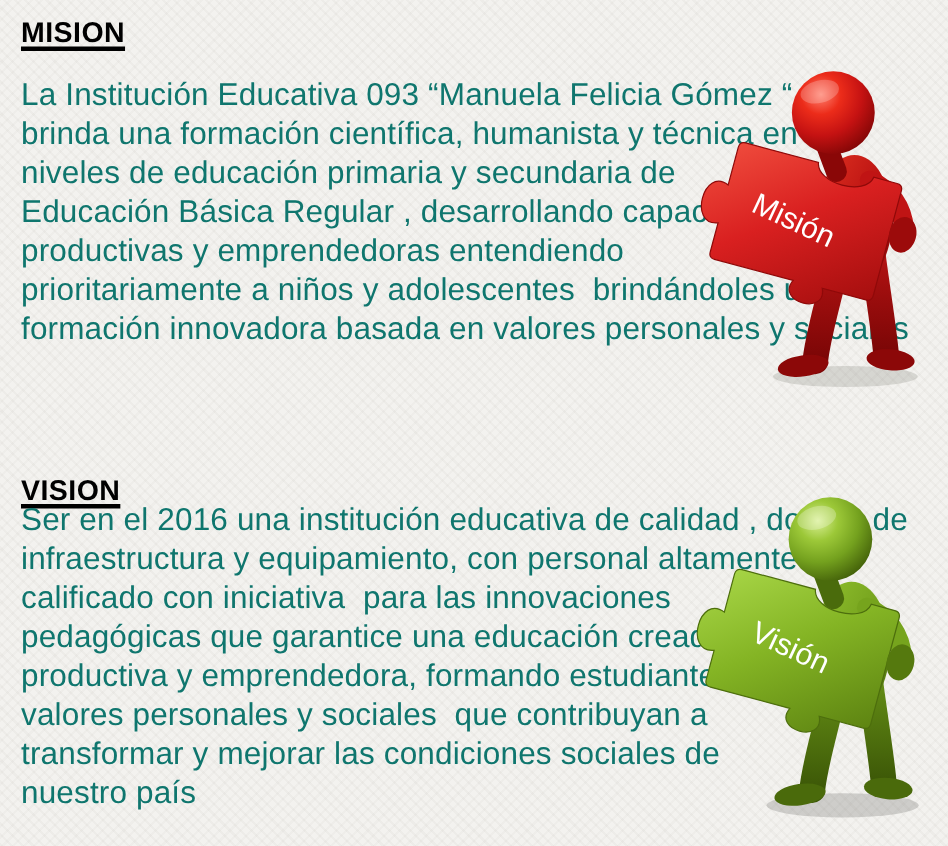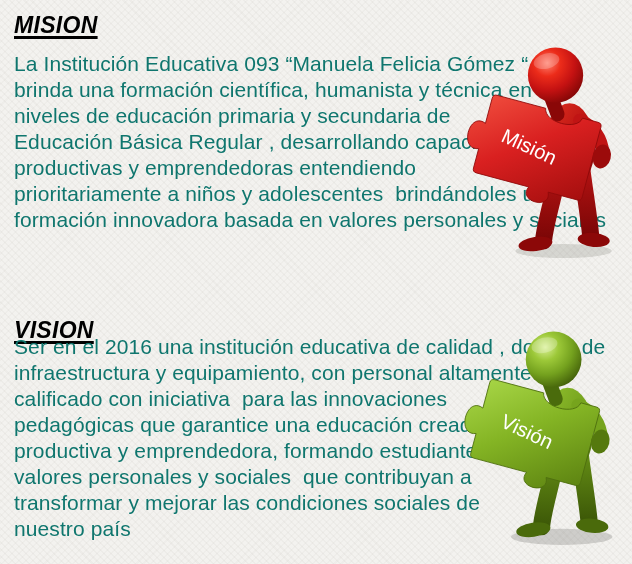--- a/index.html
+++ b/index.html
@@ -6,24 +6,23 @@
   body{
     width:632px;height:564px;position:relative;overflow:hidden;
     font-family:"Liberation Sans",sans-serif;
     background:
       repeating-linear-gradient(45deg, rgba(138,132,120,0.055) 0 1.5px, rgba(255,255,255,0) 1.5px 5px),
       repeating-linear-gradient(-45deg, rgba(138,132,120,0.045) 0 1.5px, rgba(255,255,255,0) 1.5px 5px),
       #f3f2ef;
   }
   .heading{
     position:absolute;left:14px;
-    font-size:23px;font-weight:700;color:#000;
+    font-size:19px;font-weight:700;color:#000;
     text-decoration:underline;text-decoration-thickness:2.5px;text-underline-offset:3px;
     letter-spacing:0.3px;
-    font-style:italic;
   }
   #mision-heading{top:12px;}
   #vision-heading{top:294px;margin-top:23px;}
   .para{
     position:absolute;left:14px;
     font-size:21px;line-height:26px;color:#0f766e;
     white-space:pre;letter-spacing:0.1px;
   }
   #mision-body{top:51px;}
   #vision-body{top:334px;}

